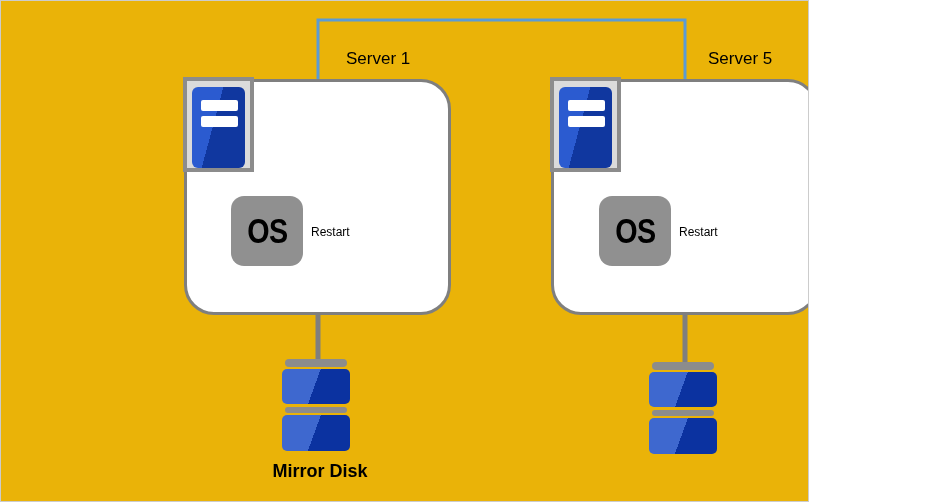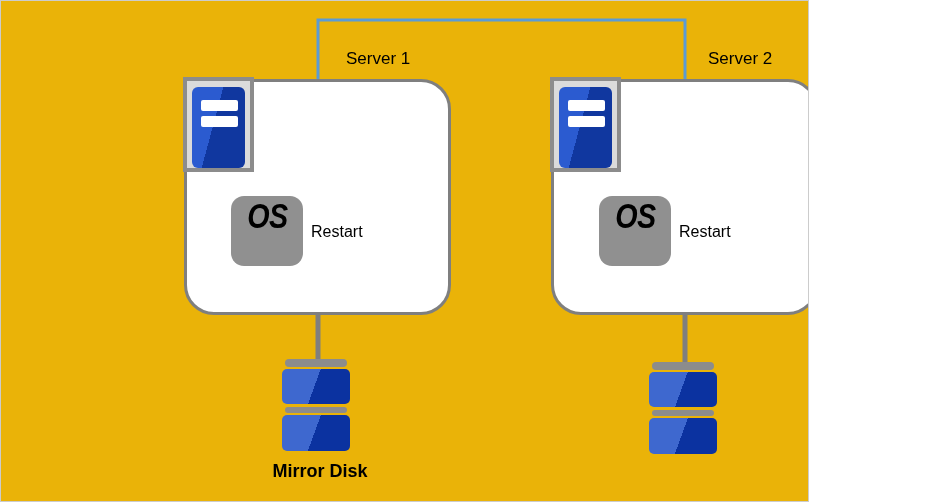--- a/index.html
+++ b/index.html
@@ -78,37 +78,36 @@
   .pc-bar.b1 { top: 13px; }
   .pc-bar.b2 { top: 29px; }
   .os-tile {
     position: absolute;
     top: 195px;
     width: 72px;
     height: 70px;
     border-radius: 13px;
     background: var(--os-tile-gray, #909090);
     display: flex;
-    align-items: flex-start;
+    align-items: center;
     justify-content: center;
-    font-style: italic;
   }
   .os-text {
     font-size: 35px;
     font-weight: 700;
     letter-spacing: -1px;
     transform: scaleX(0.82);
     color: #000000;
   }
   .restart-label {
     position: absolute;
     top: 220px;
     height: 22px;
     line-height: 22px;
-    font-size: 16px;
+    font-size: 12px;
     white-space: nowrap;
   }
   .disk {
     position: absolute;
     width: 68px;
     height: 92px;
   }
   .disk .cap, .disk .sep {
     position: absolute;
     left: 3px;
@@ -144,21 +143,21 @@
 
 <div class="canvas">
 
   <svg class="lines" viewBox="0 0 948 502" xmlns="http://www.w3.org/2000/svg">
     <polyline class="heartbeat-line" points="317,80 317,19 684,19 684,80"></polyline>
     <line class="stem-line" x1="317" y1="312" x2="317" y2="360"></line>
     <line class="stem-line" x1="684" y1="312" x2="684" y2="363"></line>
   </svg>
 
   <div class="server-label" style="left:345px;">Server 1</div>
-  <div class="server-label" style="left:707px;">Server 2</div>
+  <div class="server-label" style="left:707px;">Server 5</div>
 
   <div class="server-box" style="left:183px;"></div>
   <div class="pc-frame" style="left:182px;">
     <div class="pc-tower">
       <div class="pc-bar b1"></div>
       <div class="pc-bar b2"></div>
     </div>
   </div>
   <div class="os-tile" style="left:230px;">
     <span class="os-text">OS</span>

